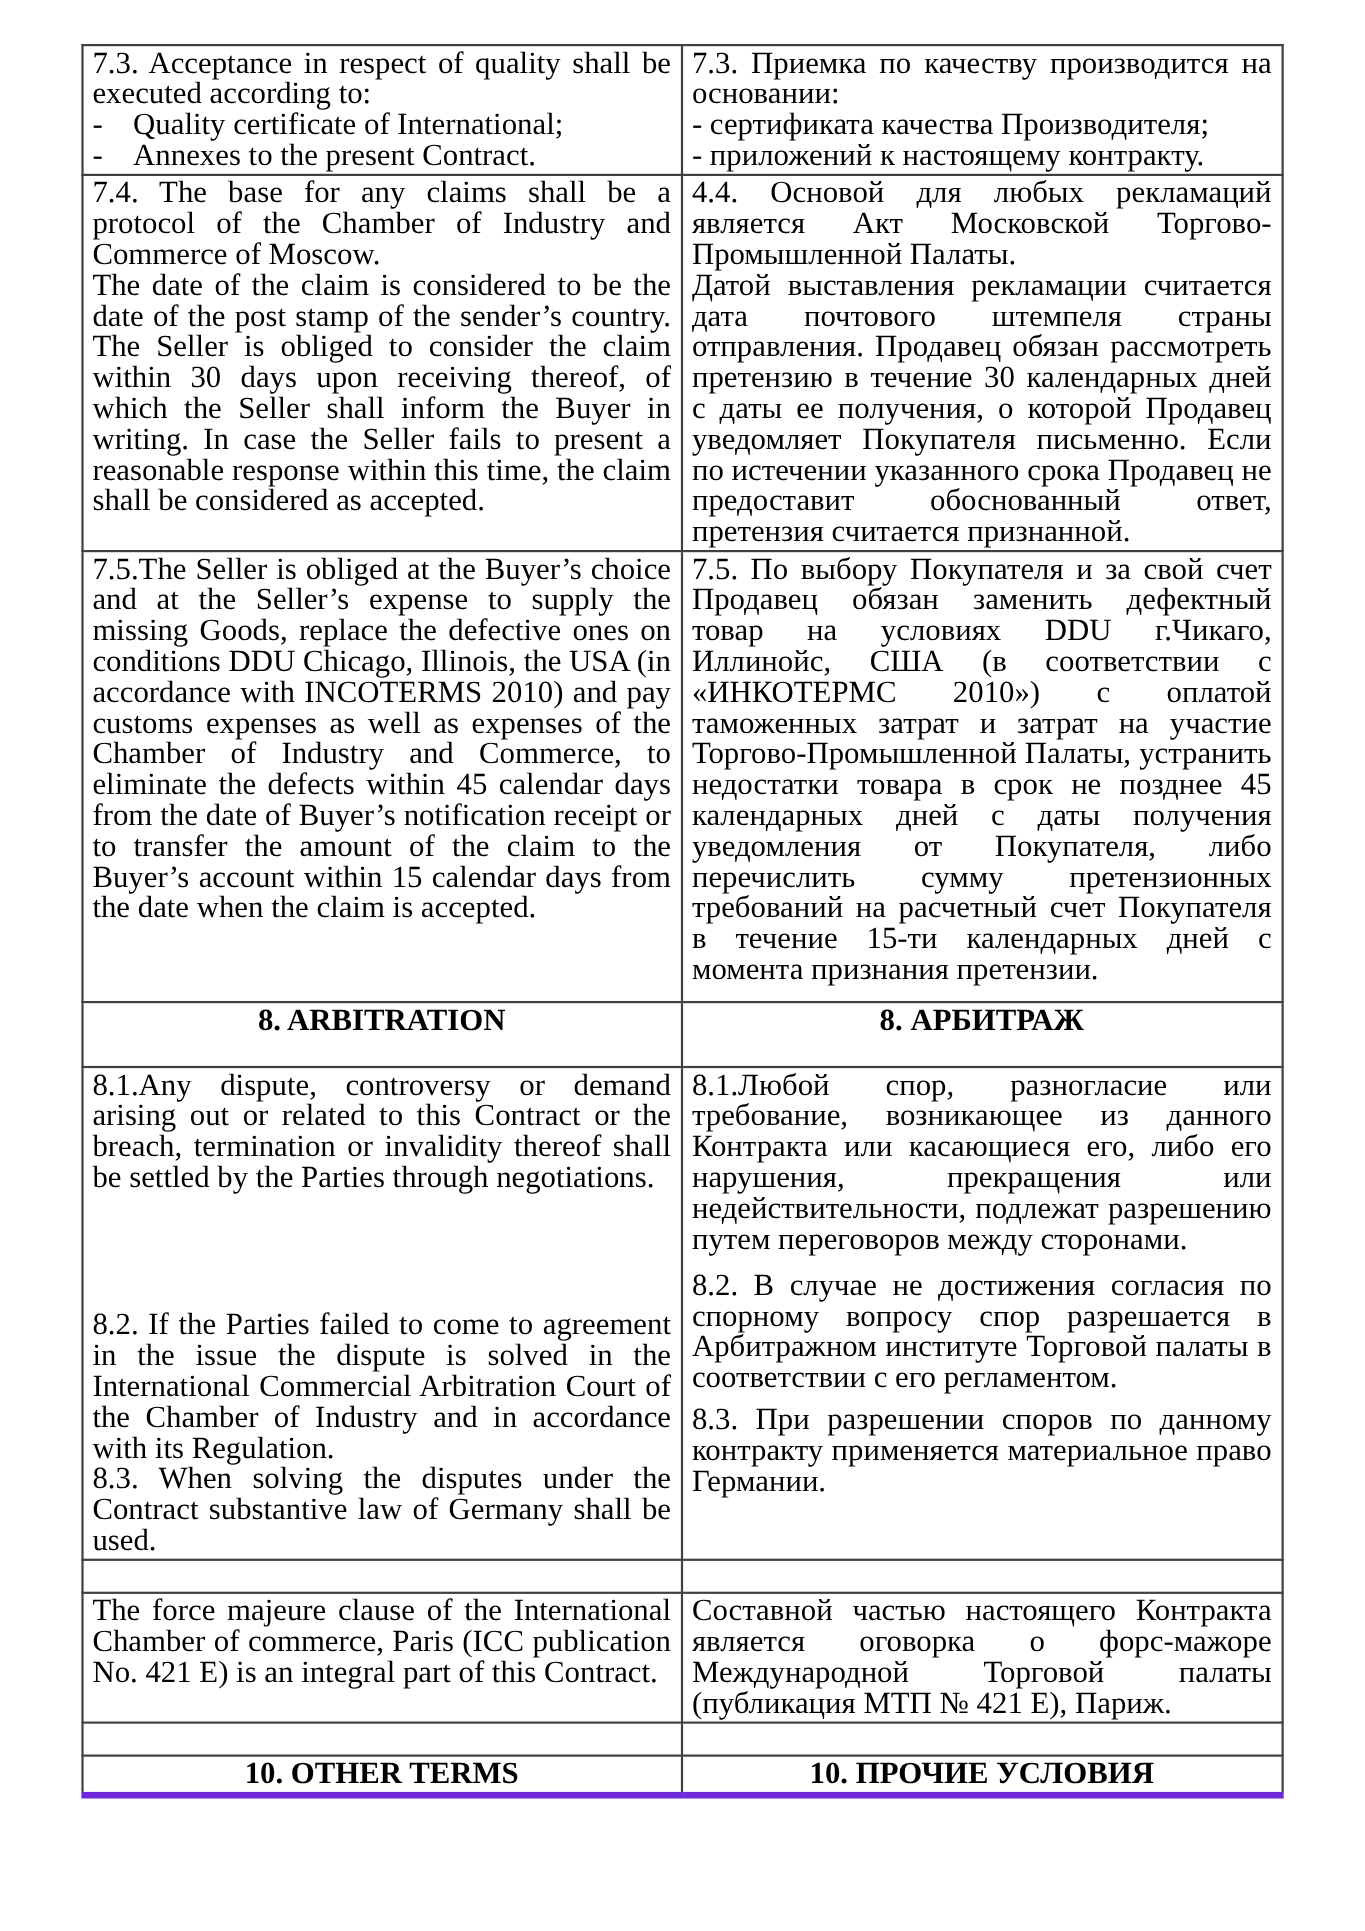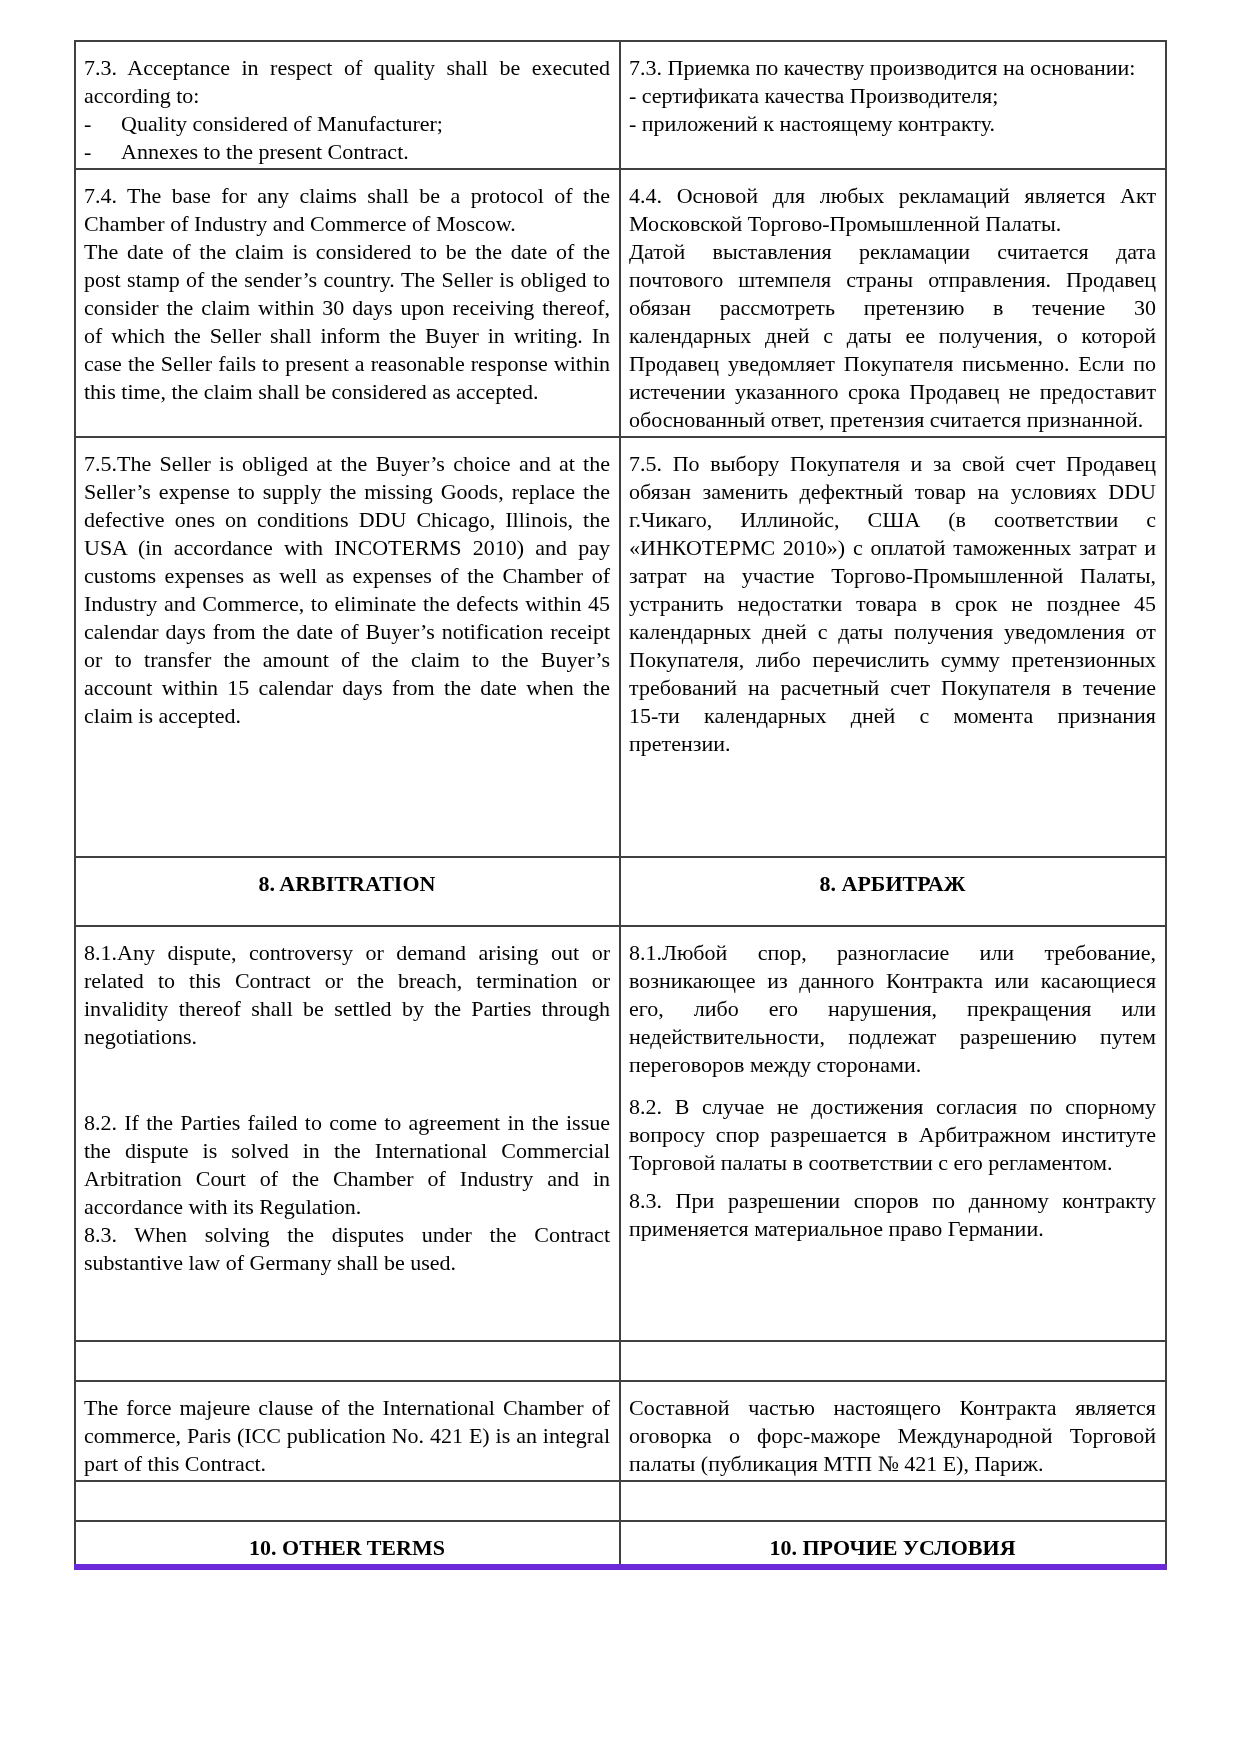--- a/index.html
+++ b/index.html
@@ -16,64 +16,64 @@
   }
   table.contract {
     border-collapse: collapse;
     table-layout: fixed;
     margin: 40px 0 0 74px;
     width: 1091px;
   }
   td {
     border: 2px solid #404040;
     vertical-align: top;
-    padding: 12px 9px 2px 8px;
-    font-size: 22px;
+    padding: 2px 9px 2px 8px;
+    font-size: 28px;
     line-height: 28px;
     overflow: hidden;
   }
   p {
     margin: 0;
     min-height: 28px;
     text-align: justify;
   }
   .li { display: flex; }
   .li .dash { flex: 0 0 37px; }
   .li .txt  { flex: 1; text-align: justify; }
 
   tr.row-75  td { height: 404px; }
   tr.row-8   td { height: 399px; }
   tr.row-h8  td { height: 53px; }
   tr.spacer  td { height: 24px; }
 
   tr.heading td { font-weight: bold; }
   tr.heading p { text-align: center; font-weight: bold; }
 
-  .mt-a { margin-top: 58px; }  
+  .mt-a { margin-top: 106px; }  
   .mt-b { margin-top: 14px; }  
   .mt-1 { margin-top: 10px; }  
 
   tr.row-h10 td { border-bottom: 6px solid #6d28d9; }
 </style>
 </head>
 <body>
 
 <table class="contract">
   <colgroup>
     <col style="width:545px">
     <col style="width:546px">
   </colgroup>
 
   <tbody>
       <tr>
     <td>
       <p>7.3.  Acceptance in respect of quality shall be executed according to:</p>
       <div class="li">
         <span class="dash">-</span>
-        <span class="txt">Quality considered of Manufacturer;</span>
+        <span class="txt">Quality certificate of International;</span>
       </div>
       <div class="li">
         <span class="dash">-</span>
         <span class="txt">Annexes to the present Contract.</span>
       </div>
     </td>
     <td>
       <p>7.3. Приемка по качеству производится  на основании:</p>
       <p>- сертификата качества Производителя;</p>
       <p>- приложений к настоящему контракту.</p>

